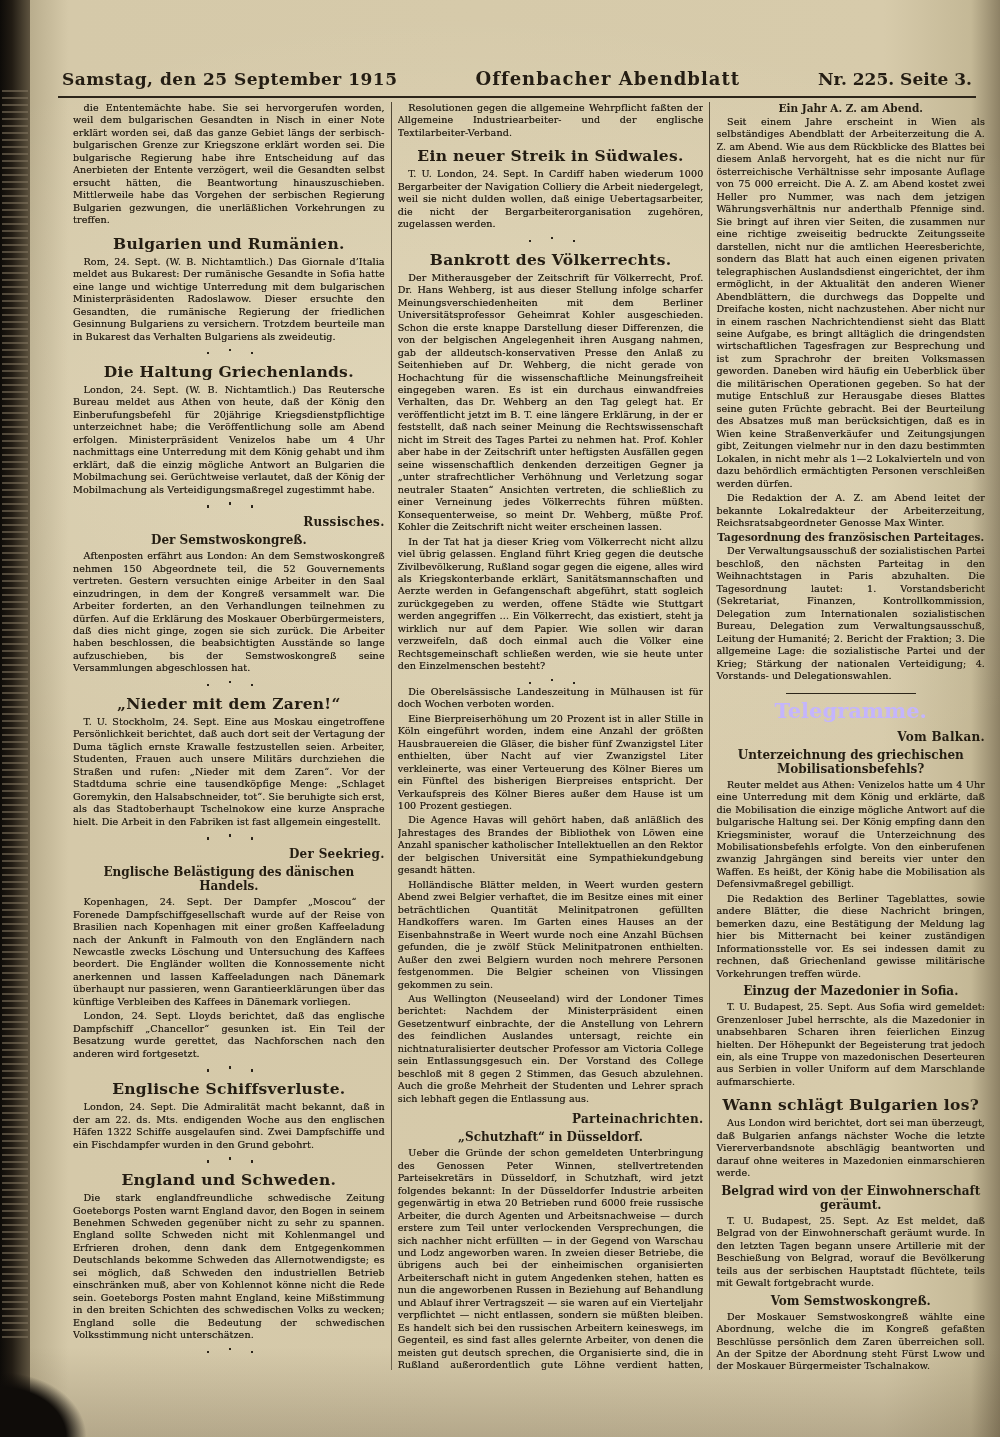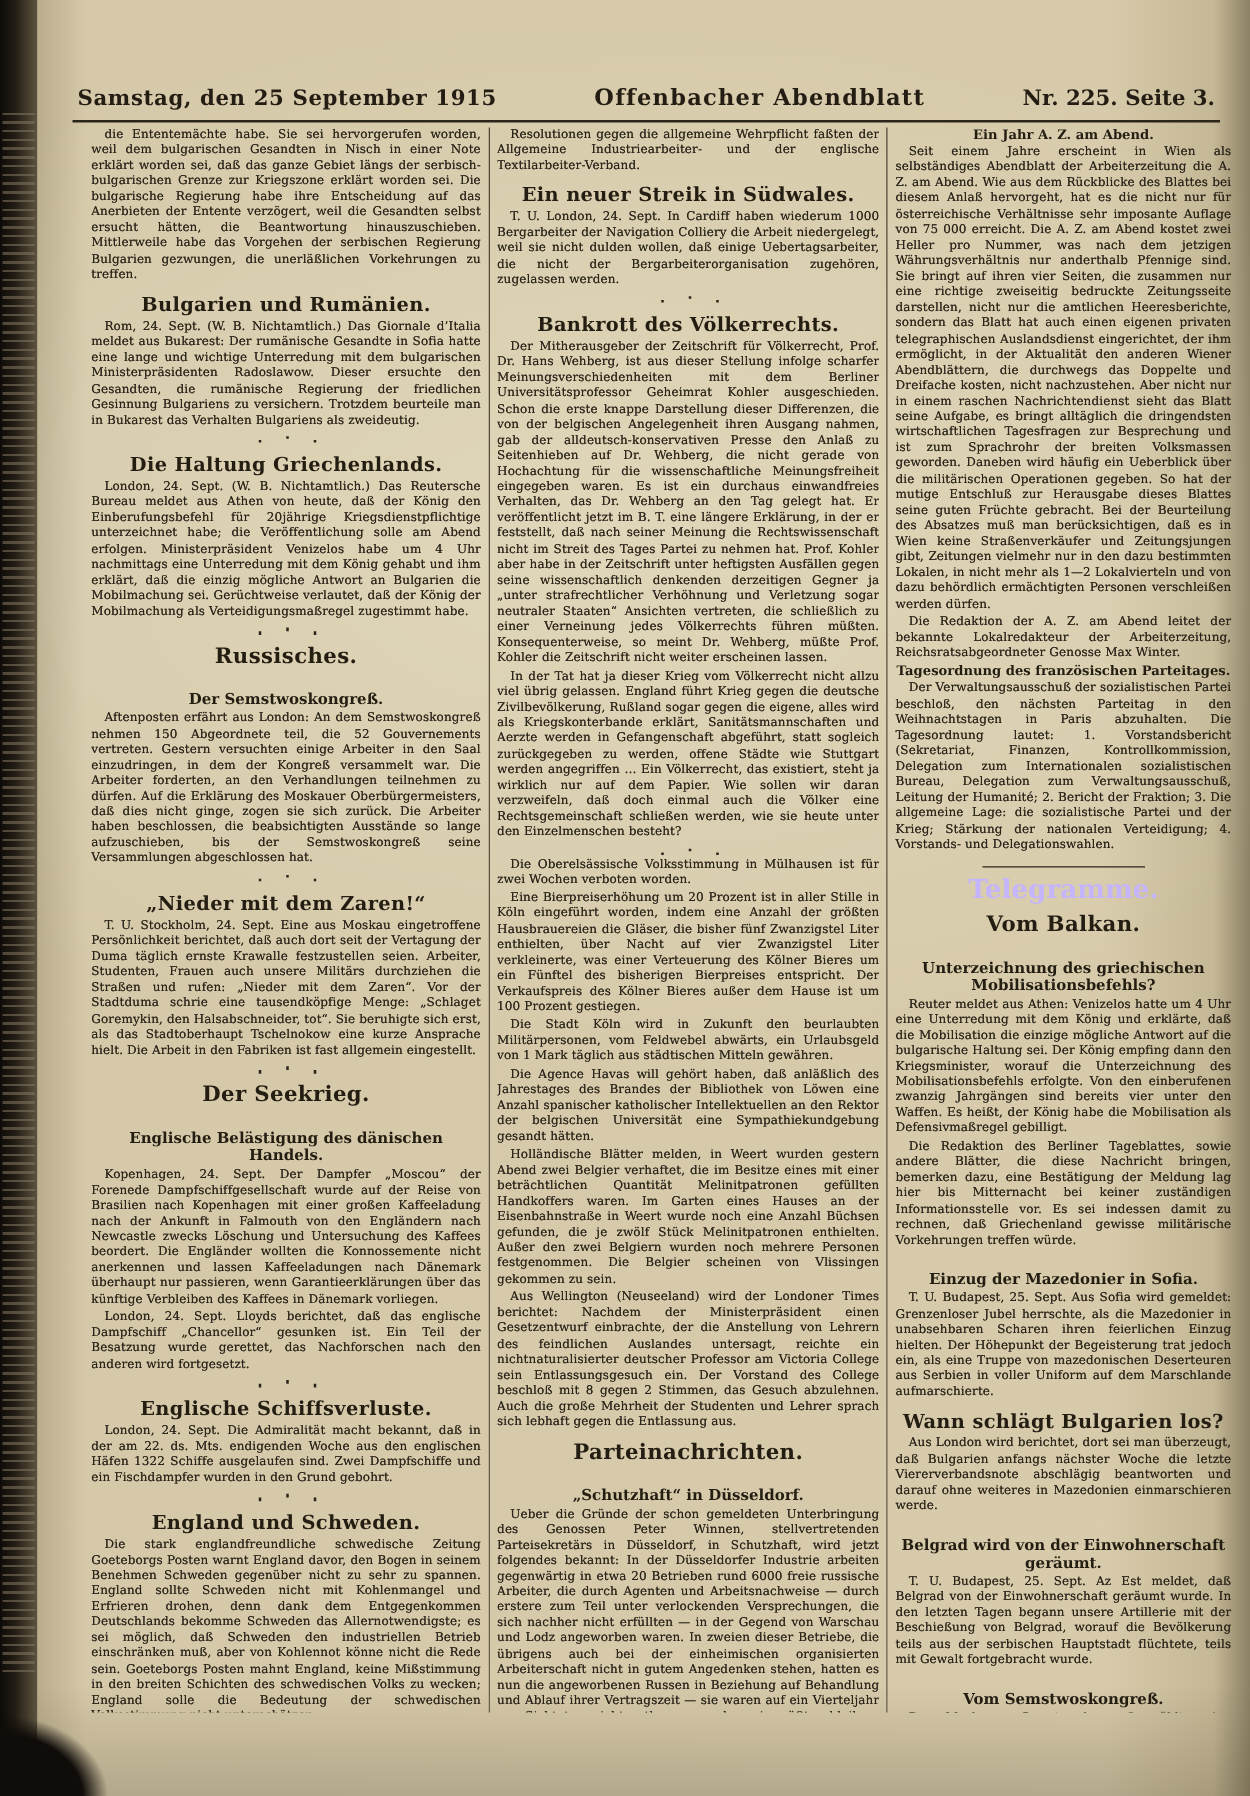--- a/index.html
+++ b/index.html
@@ -59,23 +59,23 @@
   
   p{
     margin:0 0 2px 0;font-size:9.6px;line-height:1.3;text-align:justify;
     text-indent:1.1em;letter-spacing:.1px;
     text-shadow:0 0 .4px rgba(43,36,26,.8);
   }
   .h-main{
     margin:7px 0 3px 0;text-align:center;font-size:15.5px;font-weight:bold;
     letter-spacing:.3px;color:#241d12;
   }
-  .h-main.big{font-size:17px;}
+  .h-main.big{font-size:12px;text-align:right;}
   .h-sub{
-    margin:17px 0 3px 0;text-align:center;font-size:12px;font-weight:bold;color:#241d12;
+    margin:4px 0 3px 0;text-align:center;font-size:12px;font-weight:bold;color:#241d12;
   }
   .h-small{
     margin:0 0 2px 0;text-align:center;font-size:10.5px;font-weight:bold;color:#241d12;
   }
   .h-tele{
     margin:4px 0 4px 0;text-align:center;font-size:21px;font-weight:bold;color:#c4b5fd;
   }
   .tele-rule{width:130px;border-top:1.5px solid #2c251a;margin:10px auto 2px auto;}
   .sep{position:relative;height:9px;margin:3px 0 1px 0;}
   .sep::before{
@@ -158,23 +158,22 @@
       <p>T. U. London, 24. Sept. In Cardiff haben wiederum 1000 Bergarbeiter der Navigation Colliery die Arbeit niedergelegt, weil sie nicht dulden wollen, daß einige Uebertagsarbeiter, die nicht der Bergarbeiterorganisation zugehören, zugelassen werden.</p>
       <div class="sep"></div>
     </article>
     <article class="art">
       <h2 class="h-main">Bankrott des Völkerrechts.</h2>
       <p>Der Mitherausgeber der Zeitschrift für Völkerrecht, Prof. Dr. Hans Wehberg, ist aus dieser Stellung infolge scharfer Meinungsverschiedenheiten mit dem Berliner Universitätsprofessor Geheimrat Kohler ausgeschieden. Schon die erste knappe Darstellung dieser Differenzen, die von der belgischen Angelegenheit ihren Ausgang nahmen, gab der alldeutsch-konservativen Presse den Anlaß zu Seitenhieben auf Dr. Wehberg, die nicht gerade von Hochachtung für die wissenschaftliche Meinungsfreiheit eingegeben waren. Es ist ein durchaus einwandfreies Verhalten, das Dr. Wehberg an den Tag gelegt hat. Er veröffentlicht jetzt im B. T. eine längere Erklärung, in der er feststellt, daß nach seiner Meinung die Rechtswissenschaft nicht im Streit des Tages Partei zu nehmen hat. Prof. Kohler aber habe in der Zeitschrift unter heftigsten Ausfällen gegen seine wissenschaftlich denkenden derzeitigen Gegner ja „unter strafrechtlicher Verhöhnung und Verletzung sogar neutraler Staaten“ Ansichten vertreten, die schließlich zu einer Verneinung jedes Völkerrechts führen müßten. Konsequenterweise, so meint Dr. Wehberg, müßte Prof. Kohler die Zeitschrift nicht weiter erscheinen lassen.</p>
       <p>In der Tat hat ja dieser Krieg vom Völkerrecht nicht allzu viel übrig gelassen. England führt Krieg gegen die deutsche Zivilbevölkerung, Rußland sogar gegen die eigene, alles wird als Kriegskonterbande erklärt, Sanitätsmannschaften und Aerzte werden in Gefangenschaft abgeführt, statt sogleich zurückgegeben zu werden, offene Städte wie Stuttgart werden angegriffen … Ein Völkerrecht, das existiert, steht ja wirklich nur auf dem Papier. Wie sollen wir daran verzweifeln, daß doch einmal auch die Völker eine Rechtsgemeinschaft schließen werden, wie sie heute unter den Einzelmenschen besteht?</p>
       <div class="sep"></div>
     </article>
     <article class="art">
-      <p>Die Oberelsässische Volksstimmung in Mülhausen ist für zwei Wochen verboten worden.</p>
+      <p>Die Oberelsässische Landeszeitung in Mülhausen ist für doch Wochen verboten worden.</p>
       <p>Eine Bierpreiserhöhung um 20 Prozent ist in aller Stille in Köln eingeführt worden, indem eine Anzahl der größten Hausbrauereien die Gläser, die bisher fünf Zwanzigstel Liter enthielten, über Nacht auf vier Zwanzigstel Liter verkleinerte, was einer Verteuerung des Kölner Bieres um ein Fünftel des bisherigen Bierpreises entspricht. Der Verkaufspreis des Kölner Bieres außer dem Hause ist um 100 Prozent gestiegen.</p>
-      <p>Die Stadt Köln wird in Zukunft den beurlaubten Militärpersonen, vom Feldwebel abwärts, ein Urlaubsgeld von 1 Mark täglich aus städtischen Mitteln gewähren.</p>
       <p>Die Agence Havas will gehört haben, daß anläßlich des Jahrestages des Brandes der Bibliothek von Löwen eine Anzahl spanischer katholischer Intellektuellen an den Rektor der belgischen Universität eine Sympathiekundgebung gesandt hätten.</p>
       <p>Holländische Blätter melden, in Weert wurden gestern Abend zwei Belgier verhaftet, die im Besitze eines mit einer beträchtlichen Quantität Melinitpatronen gefüllten Handkoffers waren. Im Garten eines Hauses an der Eisenbahnstraße in Weert wurde noch eine Anzahl Büchsen gefunden, die je zwölf Stück Melinitpatronen enthielten. Außer den zwei Belgiern wurden noch mehrere Personen festgenommen. Die Belgier scheinen von Vlissingen gekommen zu sein.</p>
       <p>Aus Wellington (Neuseeland) wird der Londoner Times berichtet: Nachdem der Ministerpräsident einen Gesetzentwurf einbrachte, der die Anstellung von Lehrern des feindlichen Auslandes untersagt, reichte ein nichtnaturalisierter deutscher Professor am Victoria College sein Entlassungsgesuch ein. Der Vorstand des College beschloß mit 8 gegen 2 Stimmen, das Gesuch abzulehnen. Auch die große Mehrheit der Studenten und Lehrer sprach sich lebhaft gegen die Entlassung aus.</p>
     </article>
     <article class="art">
       <h2 class="h-main big">Parteinachrichten.</h2>
       <h3 class="h-sub">„Schutzhaft“ in Düsseldorf.</h3>
       <p>Ueber die Gründe der schon gemeldeten Unterbringung des Genossen Peter Winnen, stellvertretenden Parteisekretärs in Düsseldorf, in Schutzhaft, wird jetzt folgendes bekannt: In der Düsseldorfer Industrie arbeiten gegenwärtig in etwa 20 Betrieben rund 6000 freie russische Arbeiter, die durch Agenten und Arbeitsnachweise — durch erstere zum Teil unter verlockenden Versprechungen, die sich nachher nicht erfüllten — in der Gegend von Warschau und Lodz angeworben waren. In zweien dieser Betriebe, die übrigens auch bei der einheimischen organisierten Arbeiterschaft nicht in gutem Angedenken stehen, hatten es nun die angeworbenen Russen in Beziehung auf Behandlung und Ablauf ihrer Vertragszeit — sie waren auf ein Vierteljahr verpflichtet — nicht entlassen, sondern sie müßten bleiben. Es handelt sich bei den russischen Arbeitern keineswegs, im Gegenteil, es sind fast alles gelernte Arbeiter, von denen die meisten gut deutsch sprechen, die Organisierte sind, die in Rußland außerordentlich gute Löhne verdient hatten, gewissermaßen um eine Hilfstruppe russischsprachiger Arbeiter, die jeden, der mit ihnen in Berührung kam, augenscheinlich entlöhnten. In ihrer Not wandten sich diese Leute — die keine Lohnzahlungen sehen wollten — nun an unser Düsseldorfer Parteisekretariat, und Genosse Winnen hat sich ihrer wie in anderen Städten so auch im 7. Armeekorpsbezirk — in Düsseldorf mehrere Genossen ein Redeverbot; die Bürger dürfen, solange der Krieg dauert, weder in öffentlichen, noch in geschlossenen Versammlungen und Sitzungen reden, auch als Referent, noch sonstwie. Hiergegen soll Genosse Winnen, als er den Russen Ratschläge gab, verstoßen haben. Im Wiederholungsfalle aber war dem Genossen Winnen damals noch mild bekannt, daß auch er von dem Redeverbot betroffen war. Außer Winnen befinden sich übrigens noch einige deutsche Russen in Schutzhaft. Die Veranlassung zu der Verhaftung Winnens gab also sein Eintreten für rechtlich russische Proletarier, die sich nicht zu wehren wußten und die sich an den Vertreter des Metallarbeiterverbandes und</p>
     </article>
   </section>

